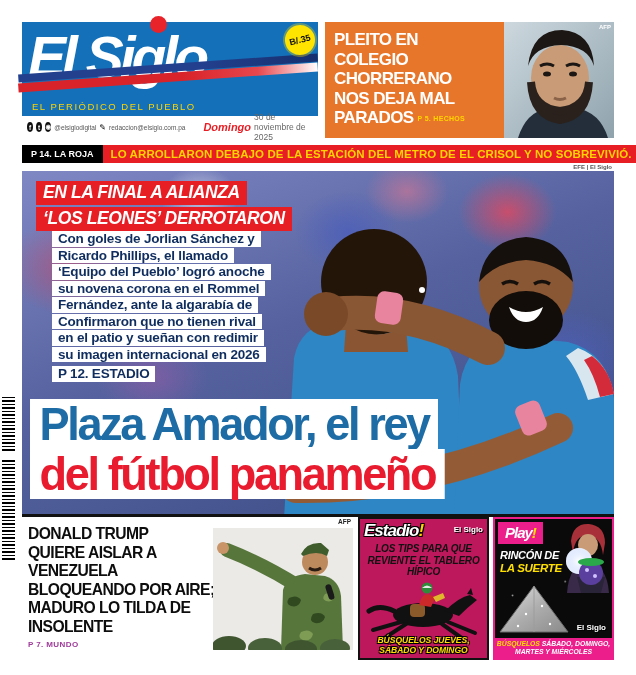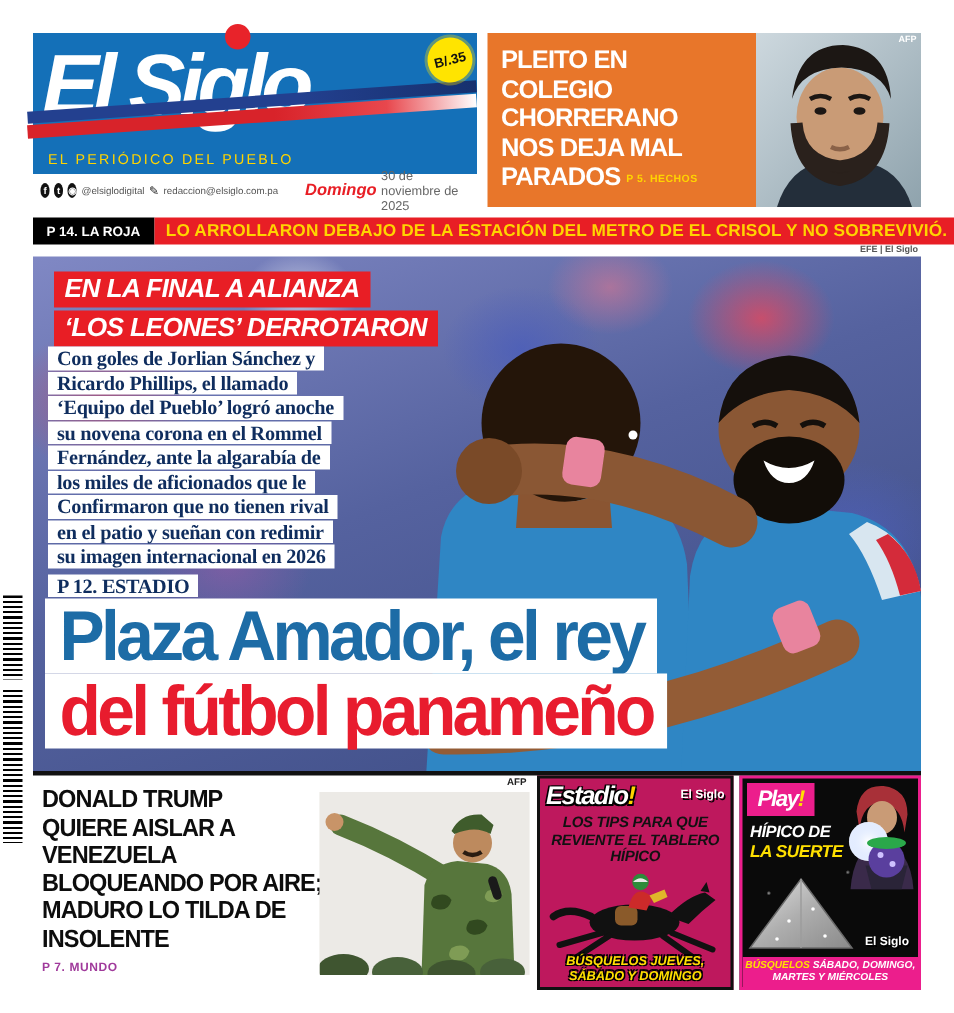--- a/index.html
+++ b/index.html
@@ -52,21 +52,21 @@
       radial-gradient(75px 60px at 55% 18%, rgba(70,90,190,.65), transparent 70%),
       radial-gradient(95px 75px at 92% 55%, rgba(80,100,210,.5), transparent 70%),
       radial-gradient(80px 60px at 22% 60%, rgba(170,90,170,.45), transparent 70%),
       radial-gradient(60px 45px at 65% 6%, rgba(240,120,140,.5), transparent 70%),
       linear-gradient(160deg,#8088c4,#55629f 45%,#3a4a82);}
   .players{position:absolute;right:-12px;bottom:-4px;}
   
   .kicker{position:absolute;left:36px;top:181px;z-index:6;}
   .kicker div{display:table;background:#e81e25;color:#fff;font-style:italic;font-weight:900;
               font-size:17.5px;line-height:19px;padding:2px 7px 3px;margin-bottom:2px;letter-spacing:-0.4px;}
-  .deck{position:absolute;left:32px;top:231px;z-index:6;font-family:Liberation Serif, serif;}
+  .deck{position:absolute;left:52px;top:231px;z-index:6;}
   .deck div{display:table;background:#fff;color:#0f2d5e;font-weight:700;font-size:13.5px;
             line-height:13.5px;padding:1px 6px;margin-bottom:1px;letter-spacing:-0.2px;}
   .deck-ref{display:table;background:#1d4f8c;color:#fff;font-weight:900;font-size:8px;
             padding:2px 7px;margin-top:4px;letter-spacing:0.5px;}
   .headline{position:absolute;left:30px;top:399px;z-index:7;}
   .headline div{display:table;background:#fff;font-weight:900;font-size:47px;line-height:49px;
                 letter-spacing:-2.5px;padding:0 10px 1px;transform:scaleX(.96);transform-origin:left top;white-space:nowrap;}
   .hl1{color:#1d6ca6;}
   .hl2{color:#e81c2e;}
   .rule{position:absolute;left:22px;top:514px;width:592px;height:3px;background:#111;}
@@ -220,21 +220,20 @@
   <div class="kicker">
     <div>EN LA FINAL A ALIANZA</div>
     <div>‘LOS LEONES’ DERROTARON</div>
   </div>
   <div class="deck">
     <div>Con goles de Jorlian Sánchez y</div>
     <div>Ricardo Phillips, el llamado</div>
     <div>‘Equipo del Pueblo’ logró anoche</div>
     <div>su novena corona en el Rommel</div>
     <div>Fernández, ante la algarabía de</div>
-    <div>los miles de aficionados que le</div>
     <div>Confirmaron que no tienen rival</div>
     <div>en el patio  y sueñan con redimir</div>
     <div>su imagen internacional en 2026</div>
     <div class="deck-ref">P 12. ESTADIO</div>
   </div>
 
   <div class="headline">
     <div class="hl1">Plaza Amador, el rey</div>
     <div class="hl2">del fútbol panameño</div>
   </div>
@@ -327,21 +326,21 @@
             <stop offset="1" stop-color="#bcd2ff" stop-opacity="0.4"></stop>
           </radialGradient>
         </defs>
 
       <path d="M28 72 L48 72 L52 56 L24 56 Z" fill="#2a2438"></path>
       <circle cx="38" cy="52" r="12" fill="#5a3f9e"></circle>
       <circle cx="34" cy="49" r="2" fill="#cfc2ff"></circle>
       <circle cx="42" cy="55" r="2" fill="#cfc2ff"></circle>
       <ellipse cx="38" cy="41" rx="13" ry="4" fill="#2aa84a"></ellipse>
     </svg>
-    <div class="play-t1">HÍPICO DE</div>
+    <div class="play-t1">RINCÓN DE</div>
     <div class="play-t2">LA SUERTE</div>
     <svg class="pyr" width="72" height="50" viewBox="0 0 72 50">
       <defs>
           <linearGradient id="gp" x1="0" y1="0" x2="1" y2="1">
         <stop offset="0" stop-color="#e2e2e2"></stop>
             <stop offset="0.5" stop-color="#aeaeae"></stop>
             <stop offset="1" stop-color="#8a8a8a"></stop>
       </linearGradient>
         </defs>
       <polygon points="36,2 70,48 2,48" fill="url(#gp)" stroke="#6b6b6b"></polygon>

